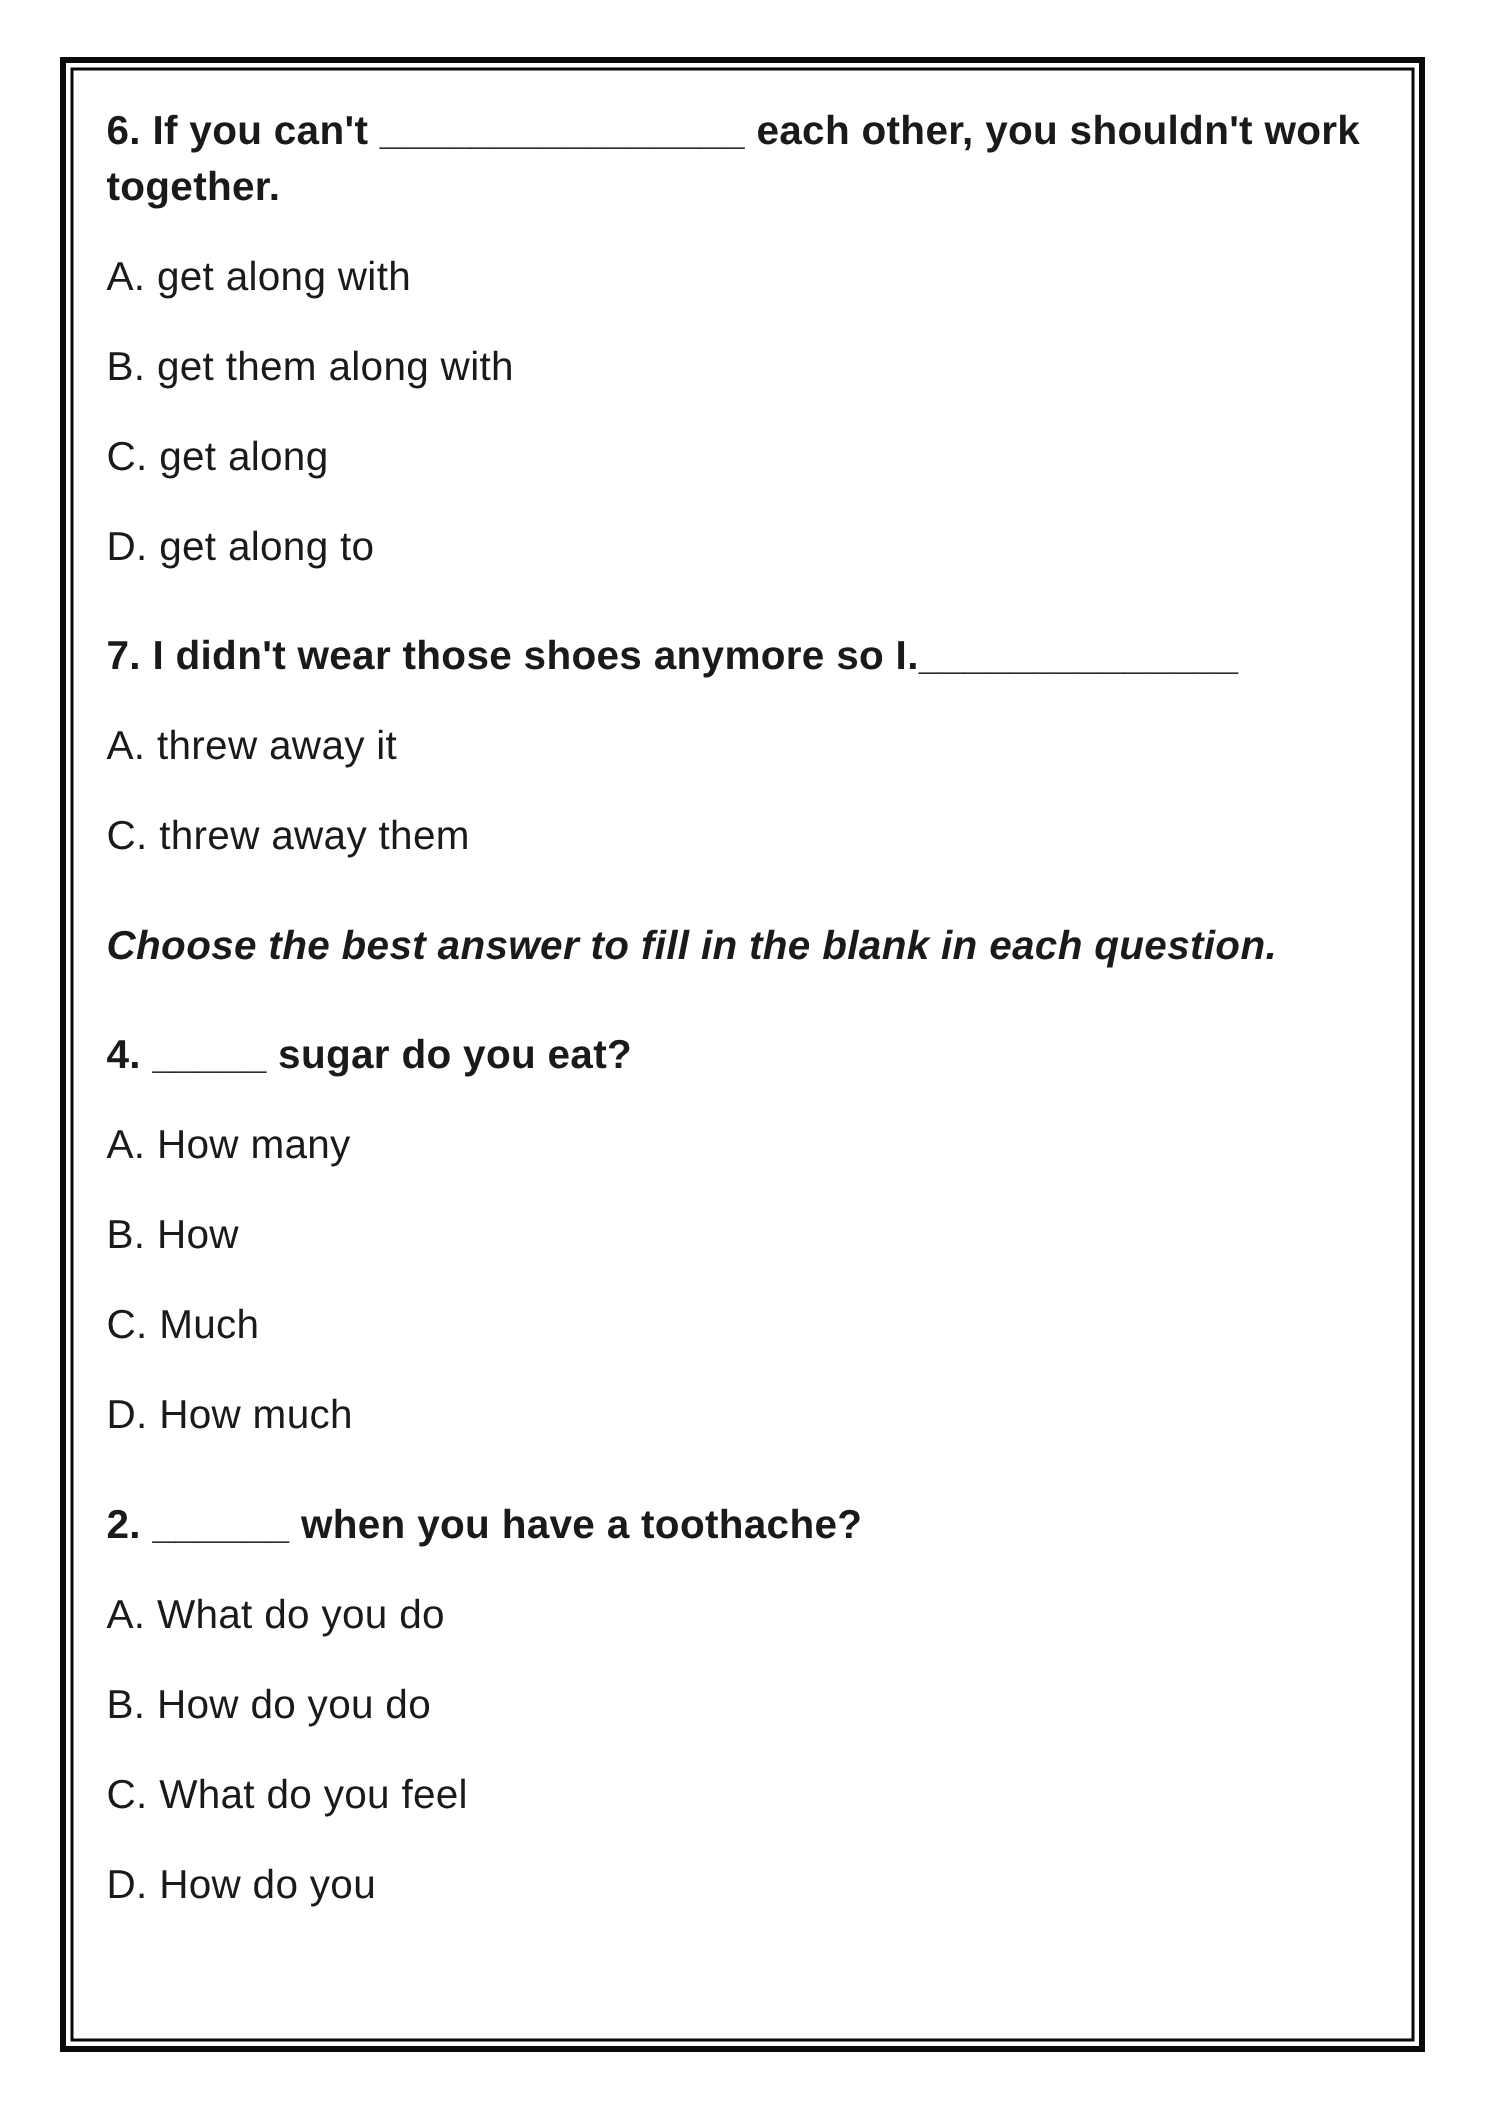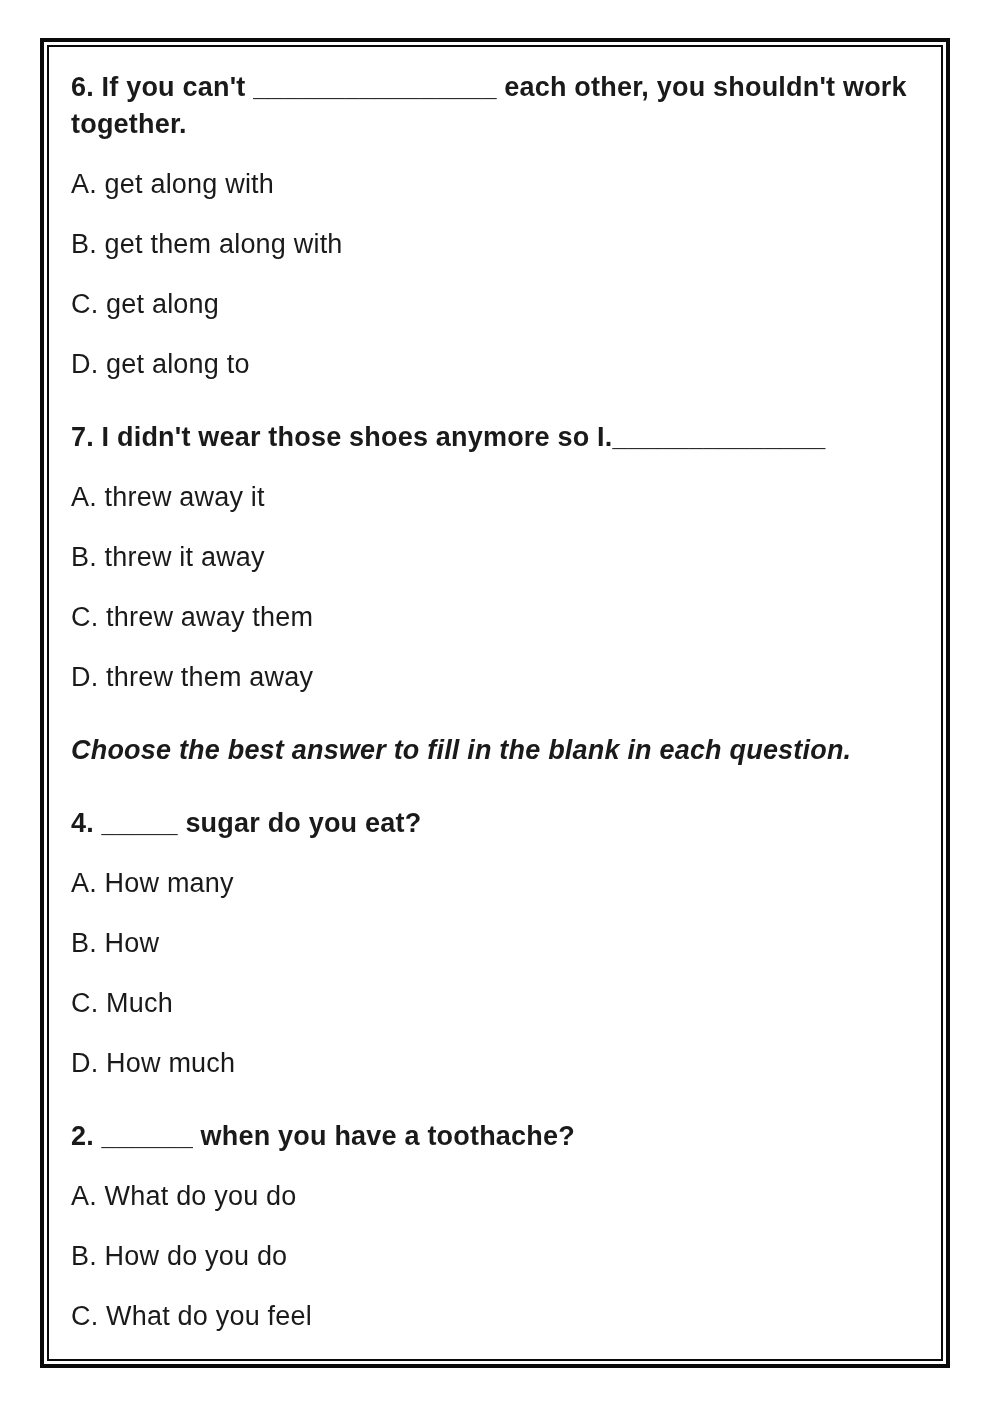--- a/index.html
+++ b/index.html
@@ -75,23 +75,21 @@
           <div class="prompt">6. If you can't ________________ each other, you shouldn't work together.</div>
           <div class="option">A. get along with</div>
           <div class="option">B. get them along with</div>
           <div class="option">C. get along</div>
           <div class="option">D. get along to</div>
         </div>
 
         <div class="question-block">
           <div class="prompt">7. I didn't wear those shoes anymore so I.______________</div>
           <div class="option">A. threw away it</div>
-          <div class="option">B. threw it away</div>
           <div class="option">C. threw away them</div>
-          <div class="option">D. threw them away</div>
         </div>
 
         <div class="section-heading">Choose the best answer to fill in the blank in each question.</div>
 
         <div class="question-block">
           <div class="prompt">4. _____ sugar do you eat?</div>
           <div class="option">A. How many</div>
           <div class="option">B. How</div>
           <div class="option">C. Much</div>
           <div class="option">D. How much</div>

